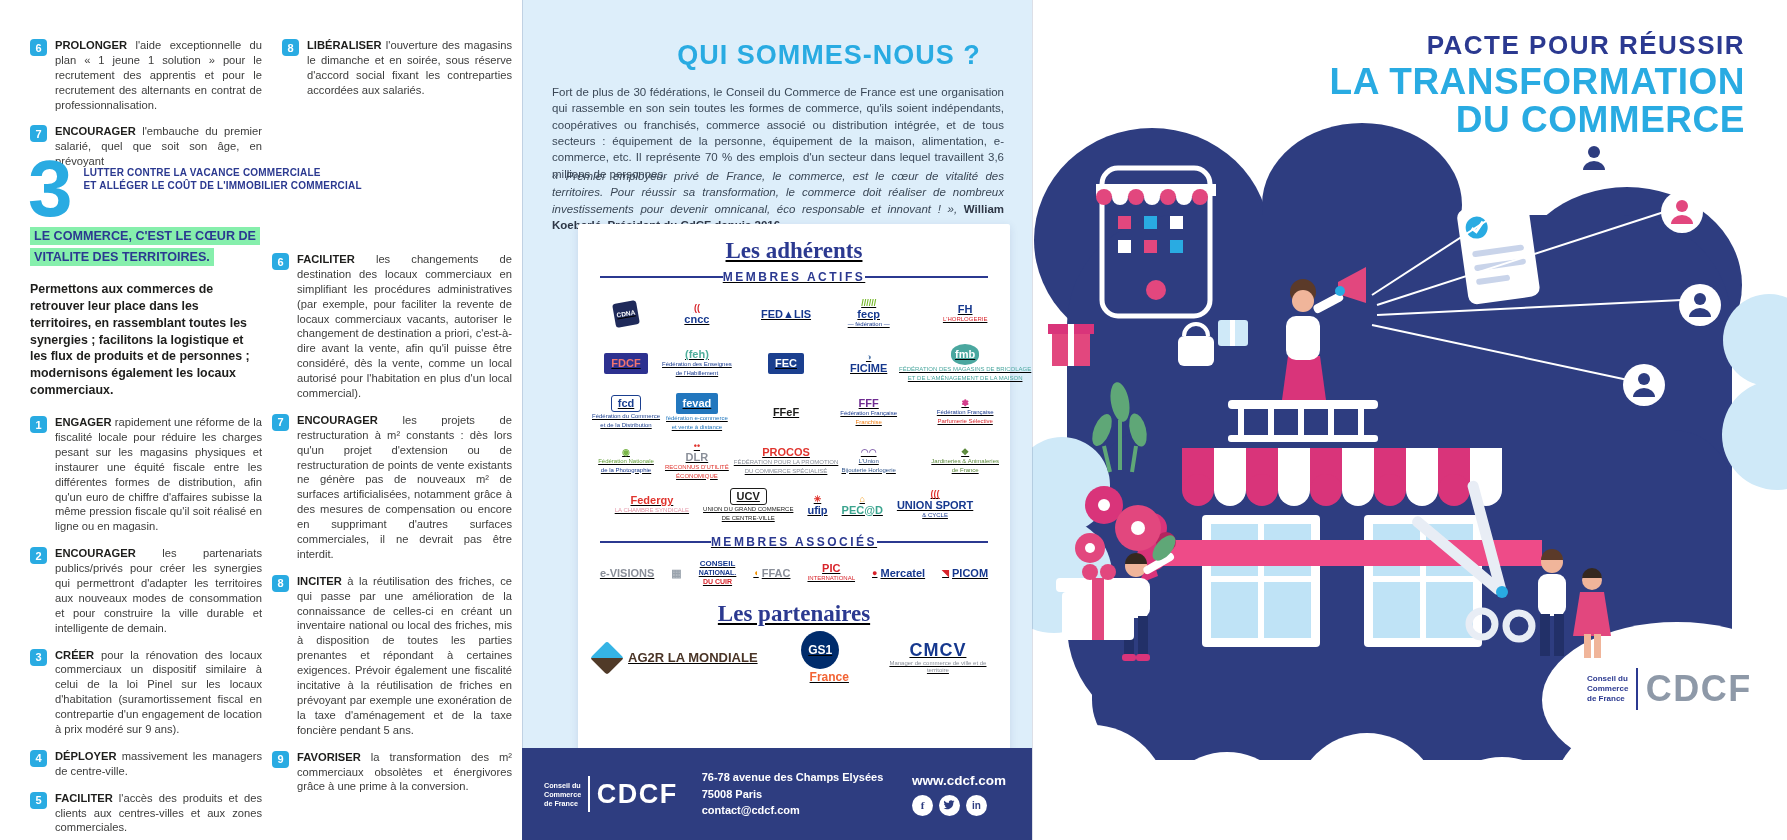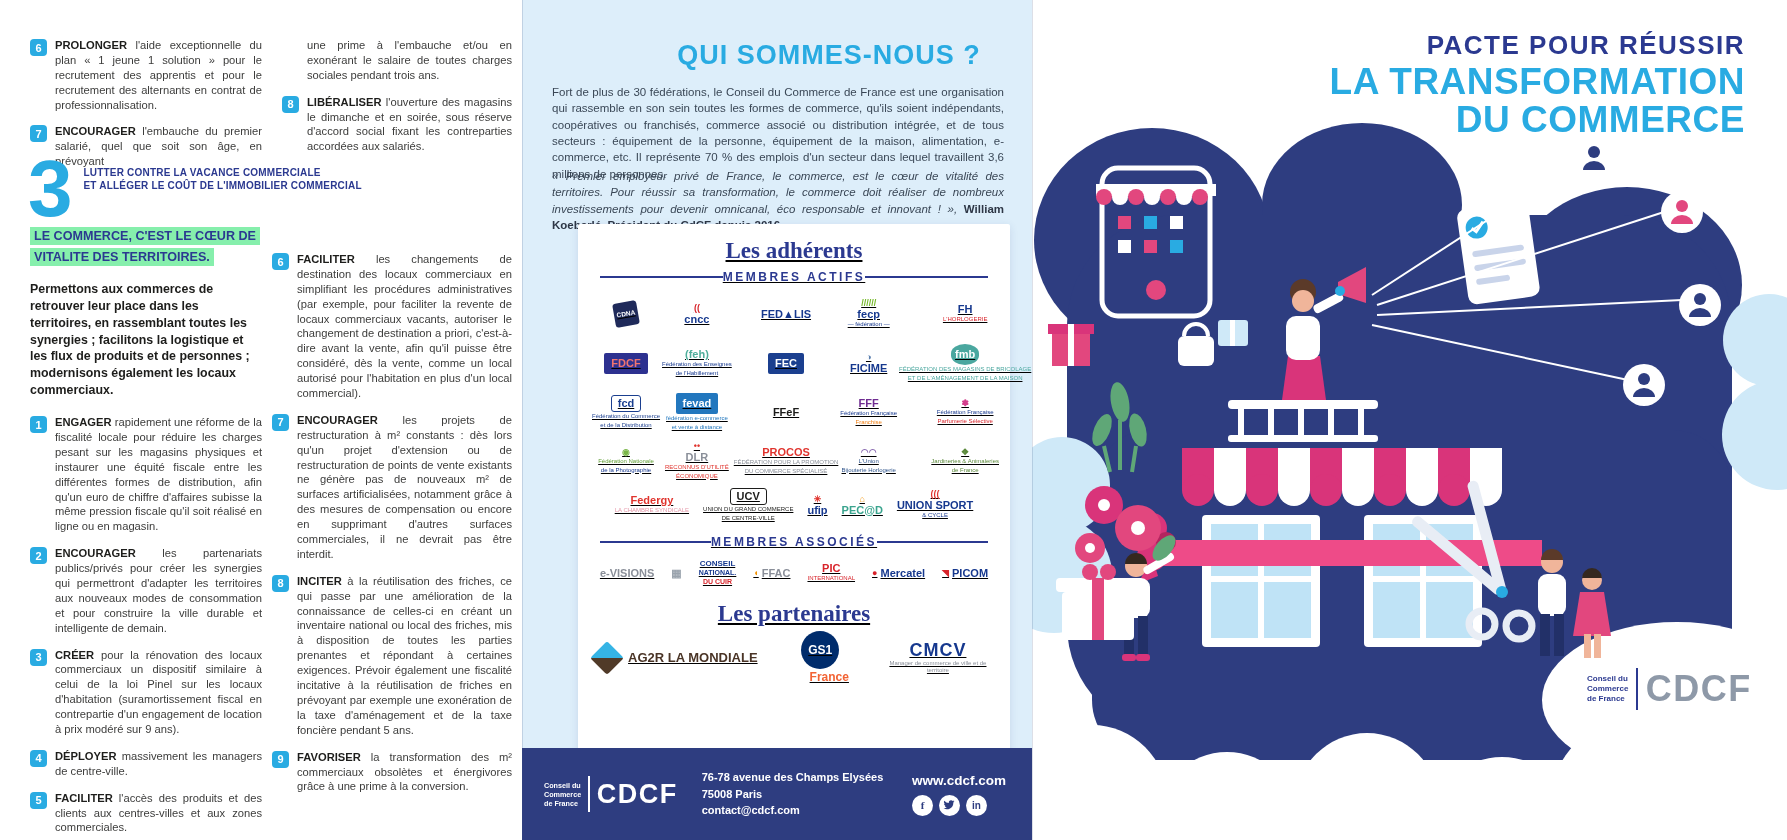--- a/index.html
+++ b/index.html
@@ -88,24 +88,20 @@
           <span class="badge">6</span>
           <p class="ptext"><b>PROLONGER</b> <span>l'aide exceptionnelle du plan « 1 jeune 1 solution » pour le recrutement des apprentis et pour le recrutement des alternants en contrat de professionnalisation.</span></p>
         </div>
         <div class="pitem">
           <span class="badge">7</span>
           <p class="ptext"><b>ENCOURAGER</b> <span>l'embauche du premier salarié, quel que soit son âge, en prévoyant</span></p>
         </div>
       </div>
     <div class="abs" style="left:282px;top:38px;width:230px;">
 
-    <div class="pitem">
-          <span class="badge" style="visibility: hidden;"></span>
-          <p class="ptext"> <span>une prime à l'embauche et/ou en exonérant le salaire de toutes charges sociales pendant trois ans.</span></p>
-        </div>
         <div class="pitem">
           <span class="badge">8</span>
           <p class="ptext"><b>LIBÉRALISER</b> <span>l'ouverture des magasins le dimanche et en soirée, sous réserve d'accord social fixant les contreparties accordées aux salariés.</span></p>
         </div>
       </div>
 
     <div class="abs sec-head" style="left:28px;top:158px;width:486px;">
       <div class="sec-num">3</div>
       <div class="sec-title">
         <div>LUTTER CONTRE LA VACANCE COMMERCIALE</div>

